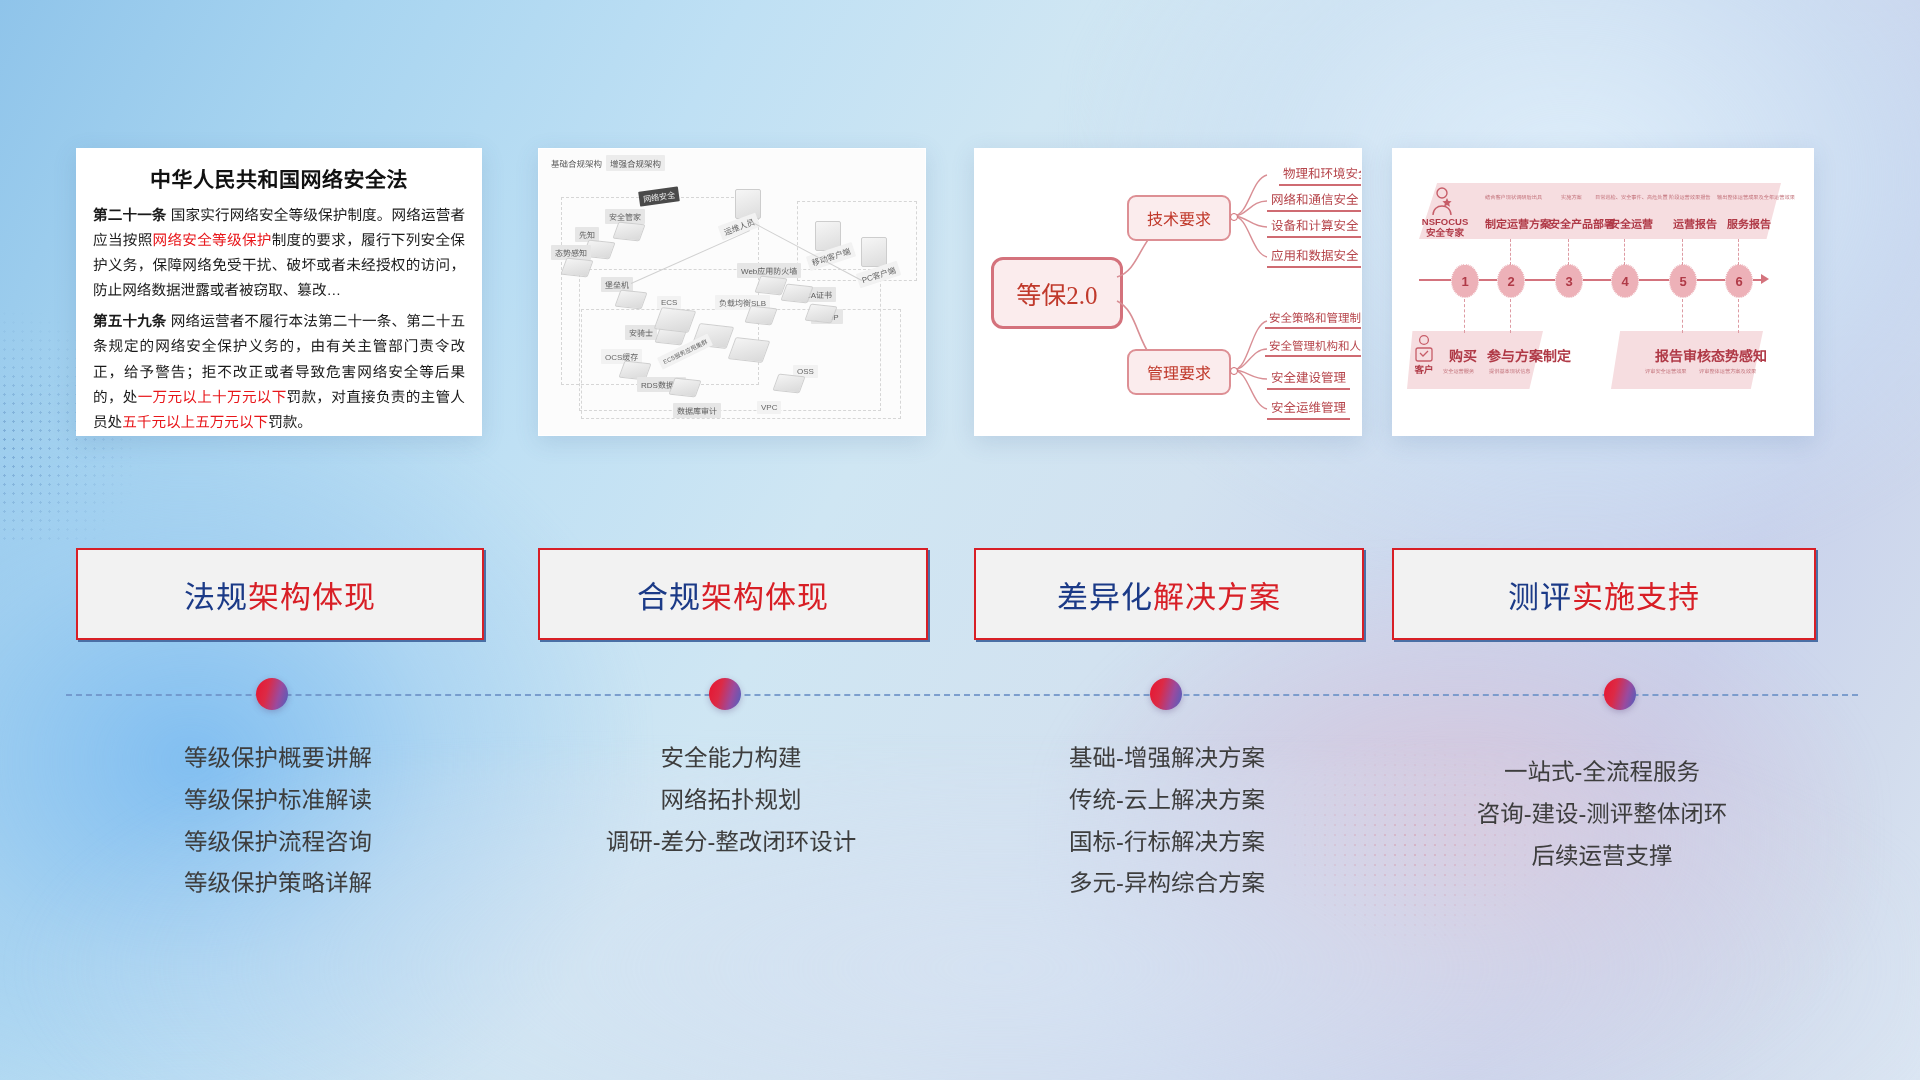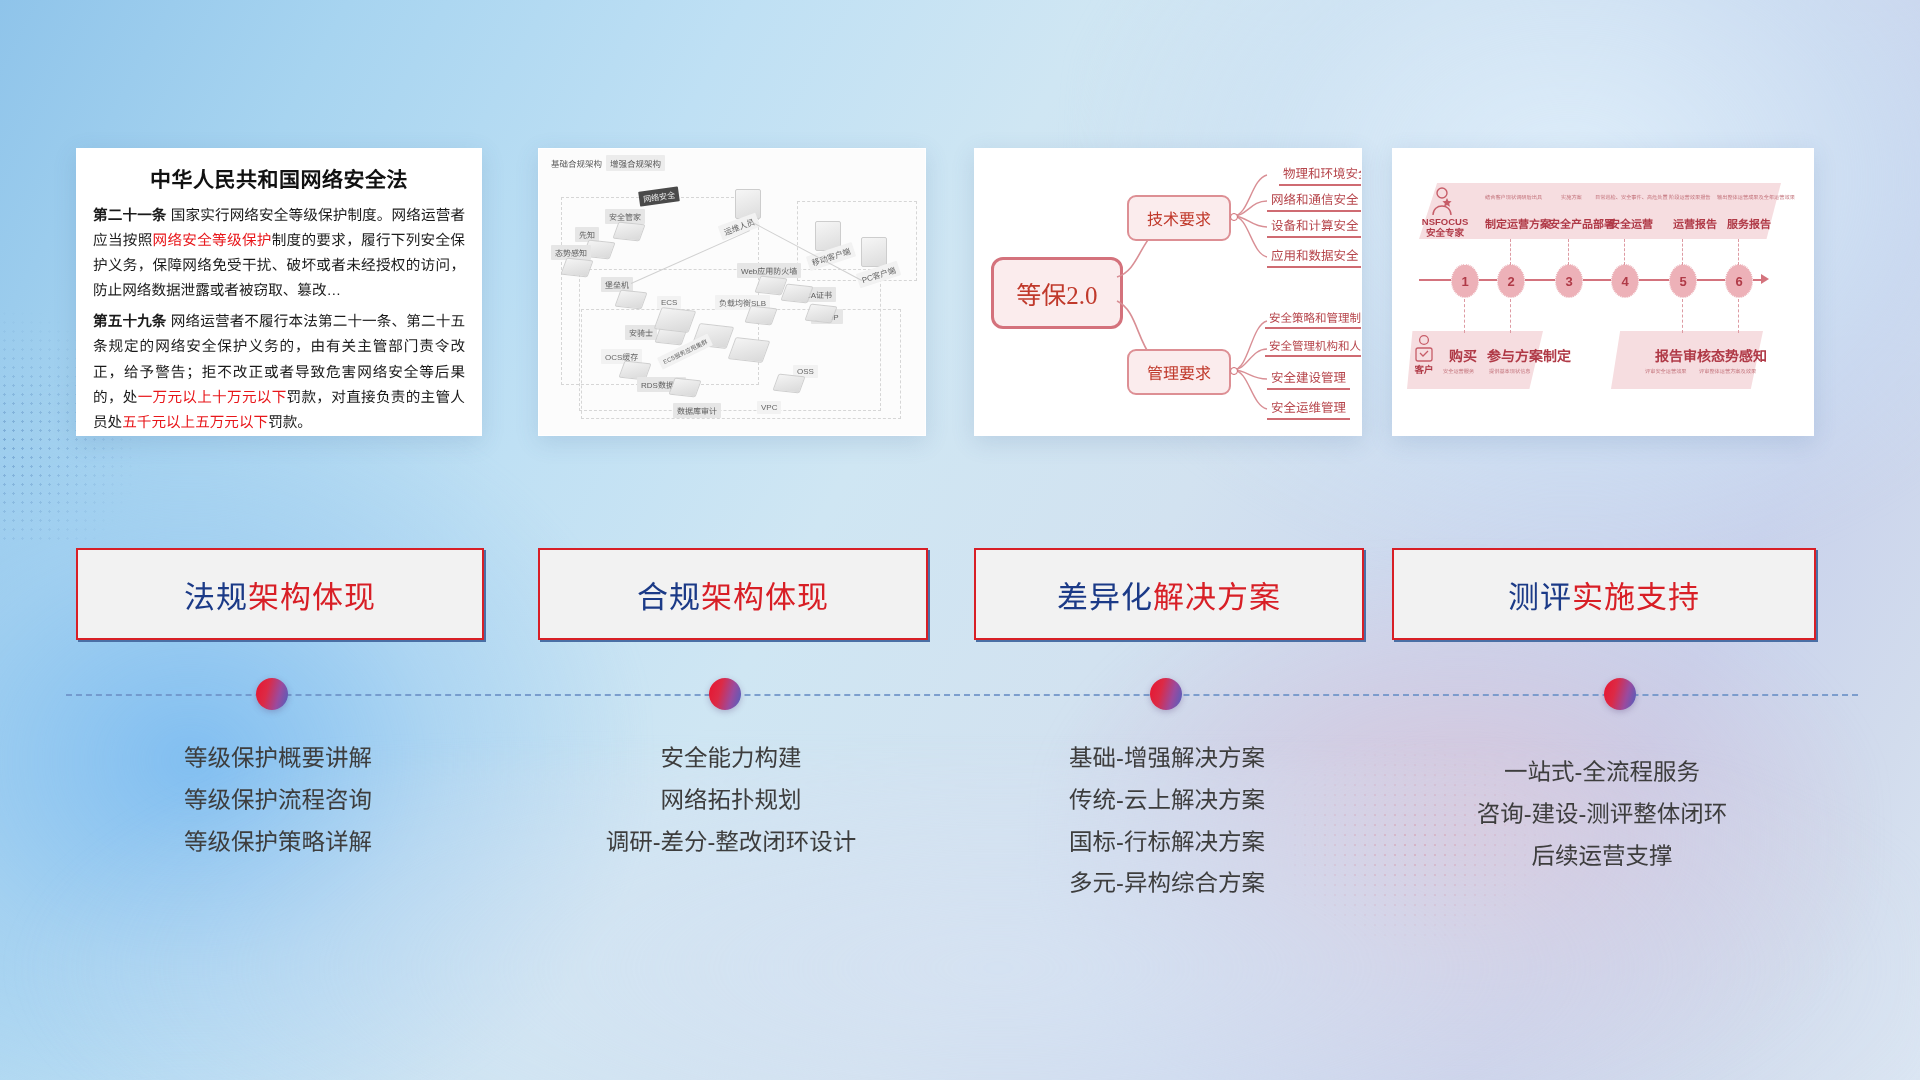--- a/index.html
+++ b/index.html
@@ -396,20 +396,21 @@
 </div>
 
 <div id="timeline-line"></div>
 <div class="tl-dot tld-1"></div>
 <div class="tl-dot tld-2"></div>
 <div class="tl-dot tld-3"></div>
 <div class="tl-dot tld-4"></div>
 
 <div class="bul-col bc-1">
   <div>等级保护概要讲解</div>
+  <div>等级保护标准解读</div>
   <div>等级保护流程咨询</div>
   <div>等级保护策略详解</div>
 </div>
 <div class="bul-col bc-2">
   <div>安全能力构建</div>
   <div>网络拓扑规划</div>
   <div>调研-差分-整改闭环设计</div>
 </div>
 <div class="bul-col bc-3">
   <div>基础-增强解决方案</div>

